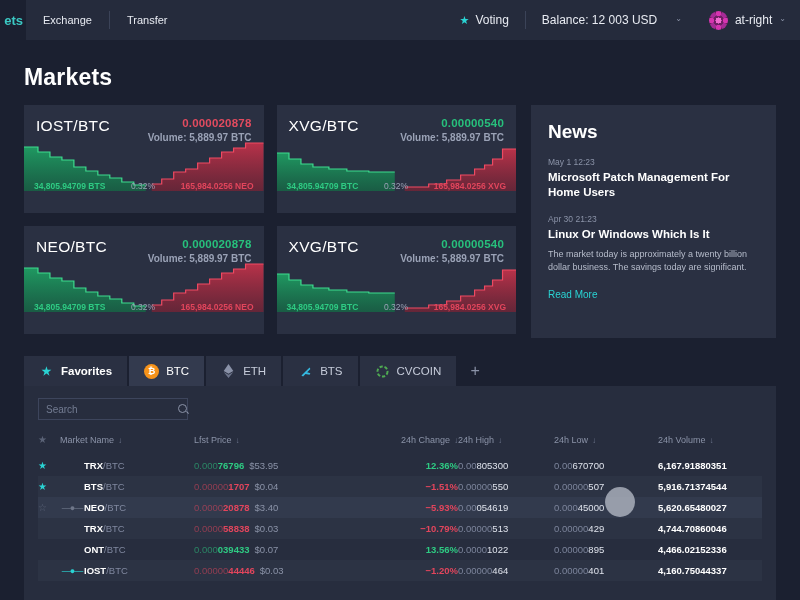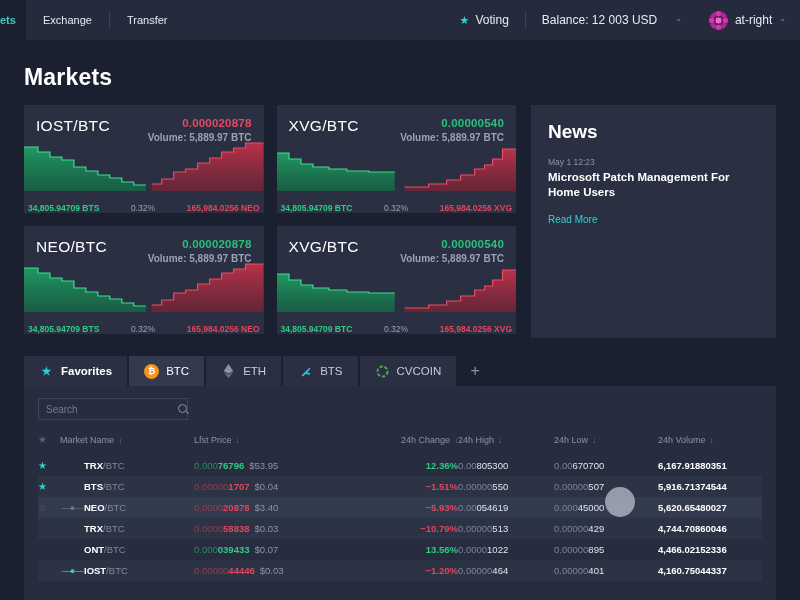--- a/index.html
+++ b/index.html
@@ -13,23 +13,23 @@
   
   .topbar {
     height: 40px; width: 100%;
     background: #252b3c;
     display: flex; align-items: center;
     position: relative;
   }
   .topbar-left-tab {
     height: 40px; width: 26px;
     background: #1b2030;
-    display: flex; align-items: center; 
+    display: flex; align-items: center; justify-content: flex-end;
     padding-right: 3px;
-    font-size: 11px; color: #3bc9c4; font-weight: 600;
+    font-size: 13px; color: #3bc9c4; font-weight: 600;
     overflow: hidden;
   }
   .nav-items { display: flex; align-items: center; height: 40px; }
   .nav-item {
     font-size: 11px; color: #e8ebf2;
     padding: 0 17px; height: 40px;
     display: flex; align-items: center;
     cursor: pointer;
   }
   .nav-sep { width: 1px; height: 18px; background: #3b4358; }
@@ -91,22 +91,22 @@
   .mcard-pair { font-size: 15.5px; color: #fff; font-weight: 400; letter-spacing: .3px; }
   .mcard-right { text-align: right; }
   .mcard-price { font-size: 11.5px; font-weight: 600; letter-spacing: .2px; }
   .mcard-price.up { color: #27c07c; }
   .mcard-price.down { color: #e24b5f; }
   .mcard-vol { font-size: 10px; color: #9aa2b6; margin-top: 3px; font-weight: bold; }
   .depth { position: absolute; left: 0; right: 0; bottom: 22px; top: 34px; z-index: 1; }
   .depth svg { width: 100%; height: 100%; display: block; }
   .mcard-foot {
     position: absolute; left: 0; right: 0; bottom: 0; height: 32px;
-    display: flex; align-items: flex-end; justify-content: space-between;
-    padding: 0 4px; font-size: 8.5px; font-weight: 700; z-index: 3;
+    display: flex; align-items: flex-start; justify-content: space-between;
+    padding: 0 10px; font-size: 8.5px; font-weight: 700; z-index: 3;
   }
   .foot-l { color: #2ecb83; }
   .foot-c { color: #9aa2b6; font-weight: 400; }
   .foot-r { color: #e2455c; }
 
   
   .news {
     flex: 1; background: #2a3042; min-height: 233px;
     padding: 16px 17px 14px 17px;
   }
@@ -352,20 +352,25 @@
     </div>
 
     <div class="news">
       <div class="news-title">News</div>
 
       <div class="news-item">
         <div class="news-date">May 1 12:23</div>
         <div class="news-head">Microsoft Patch Management For Home Users</div>
       </div>
 
+      <div class="news-item">
+        <div class="news-date">Apr 30 21:23</div>
+        <div class="news-head">Linux Or Windows Which Is It</div>
+        <div class="news-body">The market today is approximately a twenty billion dollar business. The savings today are significant.</div>
+      </div>
 
       <div class="news-more">Read More</div>
     </div>
   </div>
 
   <div class="tabs">
     <div class="tab fav">
       <span class="ic star-cyan">★</span>
       <span>Favorites</span>
     </div>

